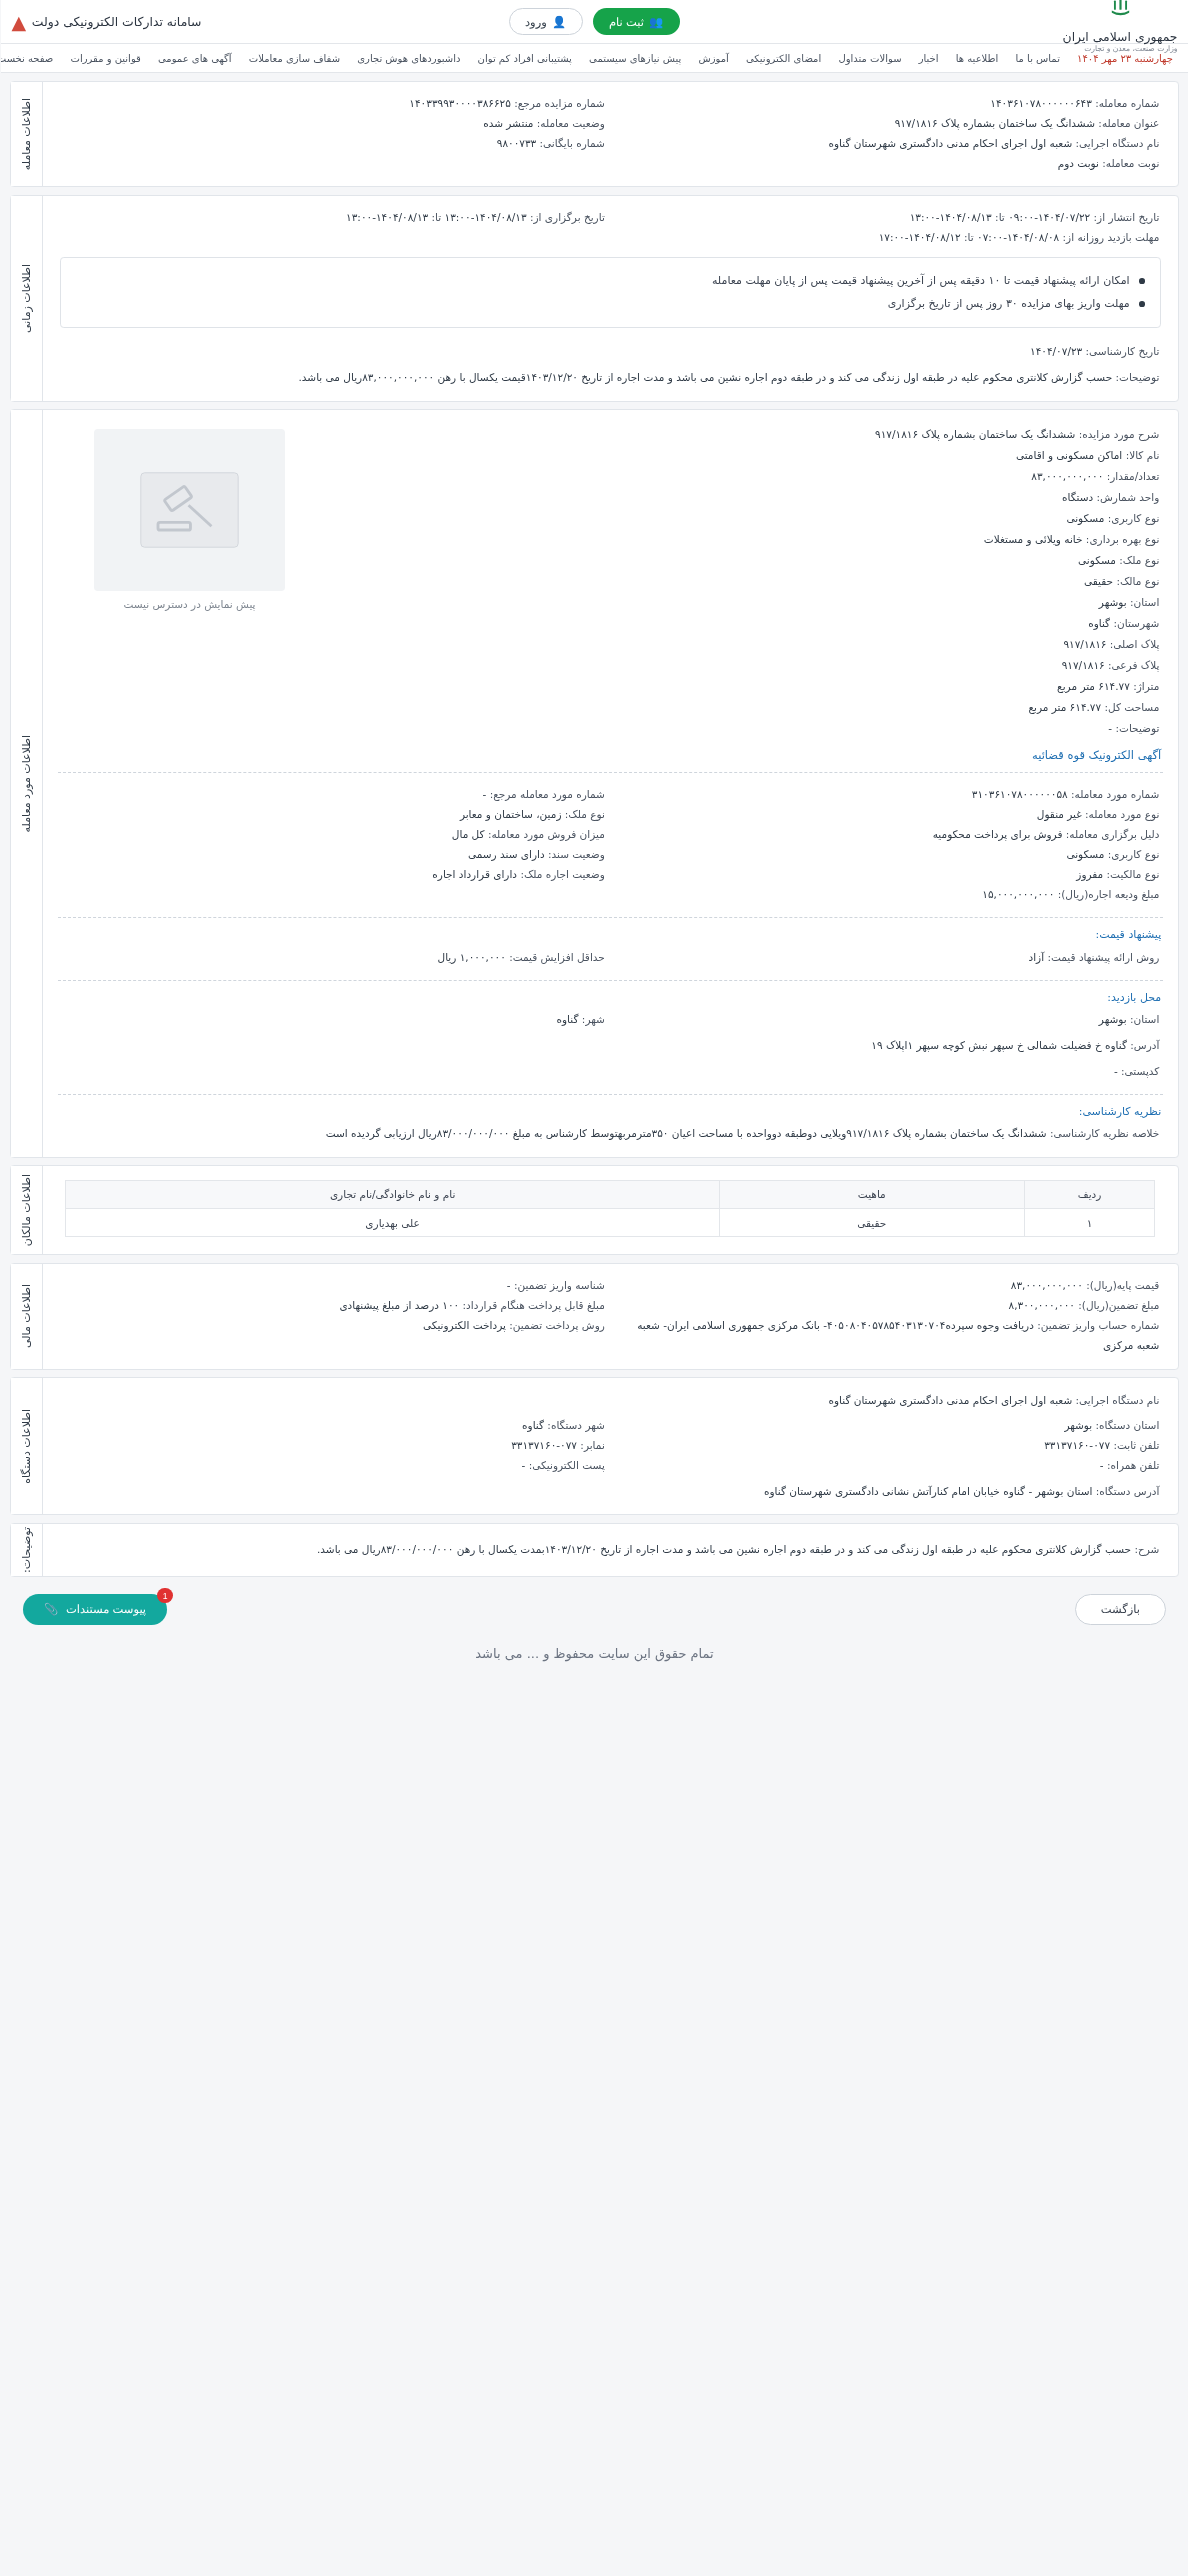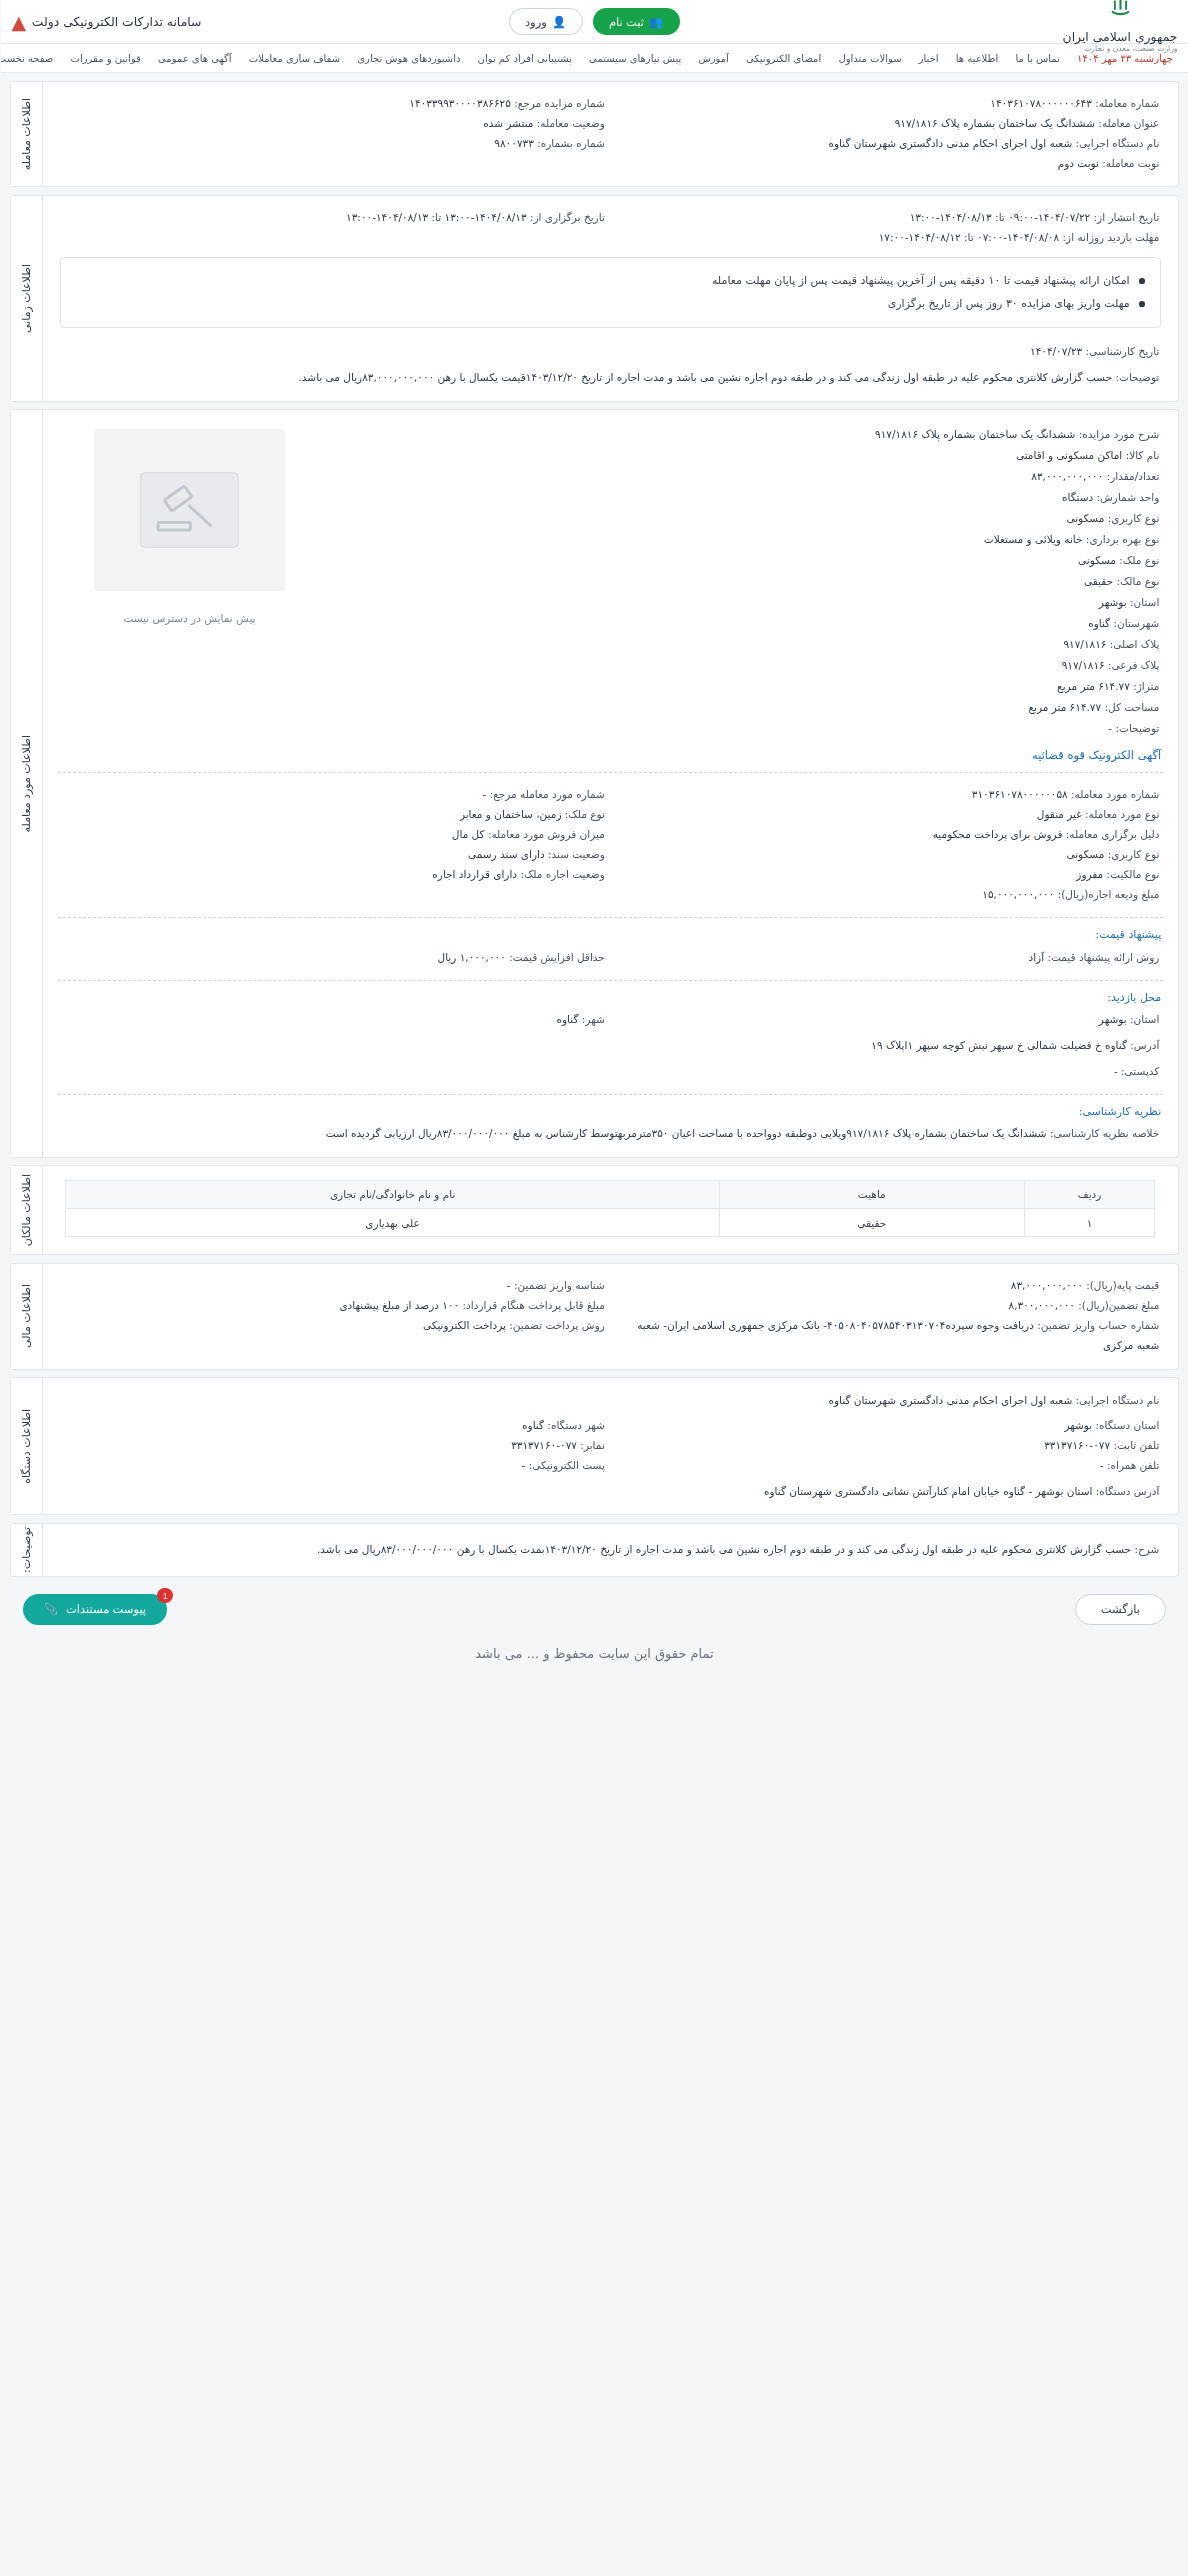--- a/index.html
+++ b/index.html
@@ -144,21 +144,21 @@
   }
   .preview-box {
     position:absolute; top: 9.6px; left: 38px;
     width: 191px; height: 162px;
     background:#f1f3f5;
     border-radius:3.8px;
     display:flex; align-items:center; justify-content:center;
     flex-direction:column;
   }
   .preview-cap {
-    position:absolute; top: 192px; left: 38px; width: 191px;
+    position:absolute; top: 178px; left: 38px; width: 191px;
     text-align:center; font-size: 10.5px; color:#7d858f;
   }
   .detail-list { font-size:10.5px; line-height:2.0; padding: 3.8px 5.7px; }
   .section-title {
     color:#1f6fb2; font-size: 11.5px; margin: 5.7px 3.8px 3.8px 3.8px;
   }
   .subhead {
     color:#1f6fb2; font-size: 11px; margin: 3.8px 3.8px;
   }
 
@@ -286,21 +286,21 @@
         <div class="col left">
           <div>
             <span class="lbl">شماره مزایده مرجع:</span>
             <span class="val">۱۴۰۳۳۹۹۳۰۰۰۰۳۸۶۶۲۵</span>
           </div>
           <div>
             <span class="lbl">وضعیت معامله:</span>
             <span class="val">منتشر شده</span>
           </div>
           <div>
-            <span class="lbl">شماره بشماره:</span>
+            <span class="lbl">شماره بایگانی:</span>
             <span class="val">۹۸۰۰۷۳۳</span>
           </div>
         </div>
       </div>
     </div>
     <div class="side">
       <span class="side-label">اطلاعات معامله</span>
     </div>
   </div>
 

